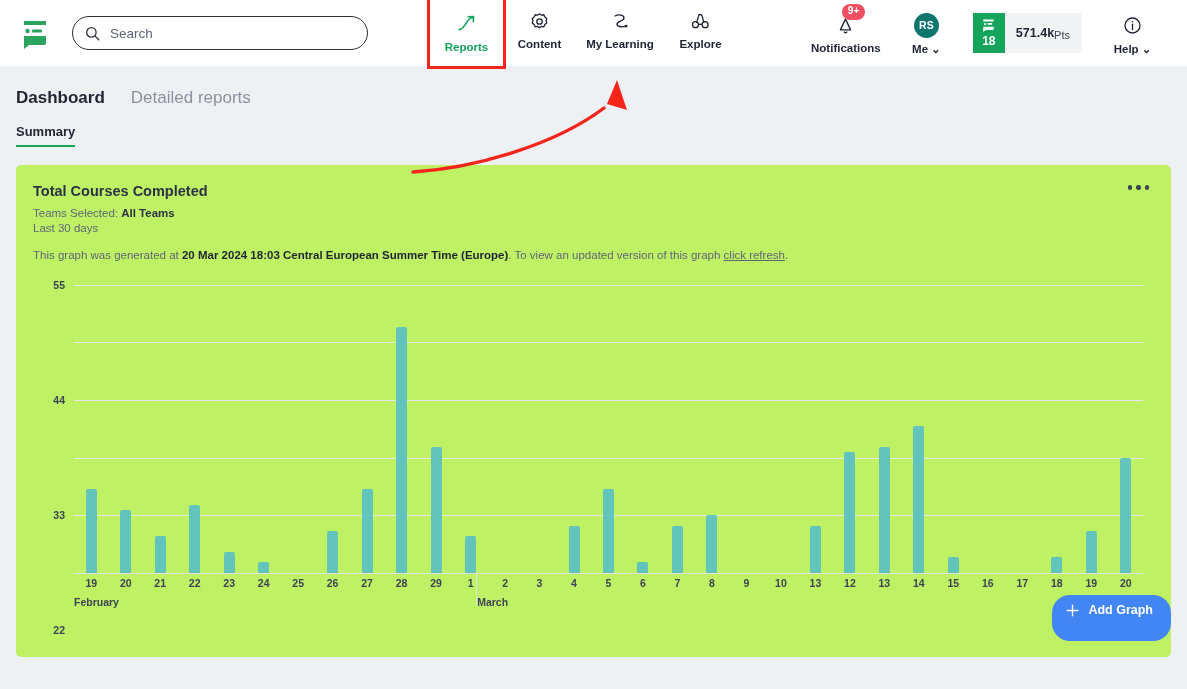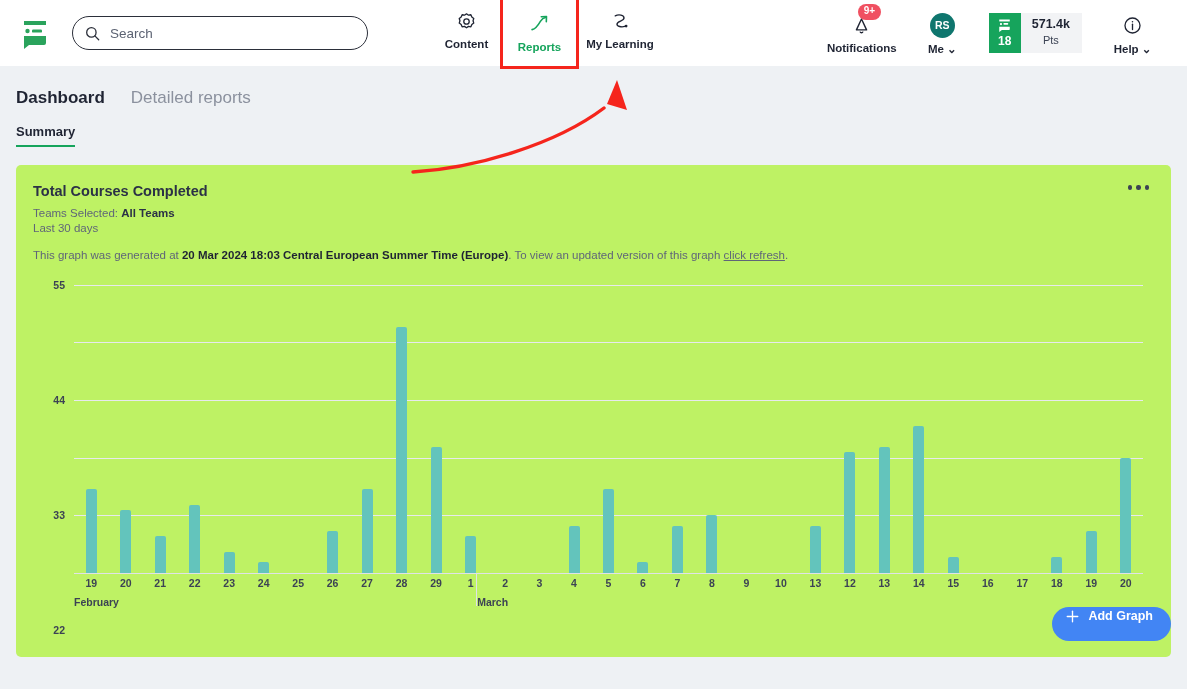--- a/index.html
+++ b/index.html
@@ -99,22 +99,22 @@
   .pts-left {
     width: 32px; background: #16a45c;
     display: flex; flex-direction: column;
     align-items: center; justify-content: center;
     color: #fff; gap: 1px;
   }
   .pts-num { font-size: 12px; font-weight: bold; }
   .pts-right {
     background: #f2f3f5;
     padding: 4px 12px 4px 11px;
-    display: flex; flex-direction: column;
-    align-items: center; justify-content: flex-start;
+    display: flex; flex-direction: row;
+    align-items: center; justify-content: flex-end;
   }
   .pts-val { font-size: 12.5px; font-weight: bold; color: #1f2433; }
   .pts-lbl { font-size: 11px; color: #3c4354; margin-top: 3px; }
   .chev { display: inline-block; margin-left: 3px; }
 
   
   .annot {
     position: absolute;
     left: 405px; top: 60px;
     width: 270px; height: 120px;
@@ -243,21 +243,21 @@
     left: -1px; top: -22px; width: 1px; height: 32px;
     background: #dfe2e8;
   }
 
   
   .addgraph {
     position: absolute;
     right: 16px; bottom: 16px;
     background: #4285f4; color: #fff;
     border: none; border-radius: 18px;
-    height: 34px; padding: 0 18px 16px 13px;
+    height: 46px; padding: 0 18px 16px 13px;
     display: flex; align-items: center; gap: 8px;
     font-family: "Liberation Sans", sans-serif;
     font-size: 12.5px; font-weight: bold;
     cursor: pointer;
   }
 </style>
 </head>
 <body>
 
 <div class="topbar">
@@ -277,50 +277,63 @@
         <circle cx="6.8" cy="6.8" r="5" fill="none" stroke="#2b2f3a" stroke-width="1.4"></circle>
         <line x1="10.5" y1="10.5" x2="14.6" y2="14.6" stroke="#2b2f3a" stroke-width="1.4" stroke-linecap="round"></line>
       </svg>
     </span>
     <input class="search-input" type="text" placeholder="Search" style="">
   </div>
 
   <div class="nav-center">
 
 
+    <div class="nav-item active highlight">
+      <span class="nav-icon">
+        <svg viewBox="0 0 24 24" width="21" height="21" fill="none" stroke="#16a45c" stroke-width="1.8" stroke-linecap="round" stroke-linejoin="round">
+          <path d="M3.5 19 C8 18 11 13 13 9.5 C14.5 7 16.5 5.5 19.5 4.8"></path>
+          <path d="M14 4.2 L20 4 L19.8 10"></path>
+        </svg>
+      </span>
+      <span class="nav-label">Reports</span>
+    </div>
+
     <div class="nav-item">
       <span class="nav-icon">
         <svg viewBox="0 0 24 24" width="21" height="21" fill="none" stroke="#1f2433" stroke-width="1.5" stroke-linejoin="round">
           <path d="M12 3.2 l2.3 1.6 2.7 -0.5 1.1 2.6 2.2 1.7 -0.8 2.6 0.8 2.6 -2.2 1.7 -1.1 2.6 -2.7 -0.5 -2.3 1.6 -2.3 -1.6 -2.7 0.5 -1.1 -2.6 -2.2 -1.7 0.8 -2.6 -0.8 -2.6 2.2 -1.7 1.1 -2.6 2.7 0.5 Z"></path>
           <circle cx="12" cy="12" r="3.1"></circle>
         </svg>
       </span>
       <span class="nav-label">Content</span>
     </div>
 
-    <div class="nav-item active highlight">
-      <span class="nav-icon">
-        <svg viewBox="0 0 24 24" width="21" height="21" fill="none" stroke="#16a45c" stroke-width="1.8" stroke-linecap="round" stroke-linejoin="round">
-          <path d="M3.5 19 C8 18 11 13 13 9.5 C14.5 7 16.5 5.5 19.5 4.8"></path>
-          <path d="M14 4.2 L20 4 L19.8 10"></path>
-        </svg>
-      </span>
-      <span class="nav-label">Reports</span>
-    </div>
-
     <div class="nav-item wide">
       <span class="nav-icon">
         <svg viewBox="0 0 24 24" width="21" height="21" fill="none" stroke="#1f2433" stroke-width="1.6" stroke-linecap="round">
           <path d="M6 5.5 C10 3.5 16 4.5 16 8 C16 11.5 8 11.5 8 15 C8 17.6 13 18.8 17 17.6"></path>
           <circle cx="18.4" cy="17.2" r="1.6" fill="#1f2433" stroke="none"></circle>
         </svg>
       </span>
       <span class="nav-label">My Learning</span>
     </div>
 
+    <div class="nav-item">
+      <span class="nav-icon">
+        <svg viewBox="0 0 24 24" width="22" height="21" fill="none" stroke="#1f2433" stroke-width="1.5" stroke-linejoin="round">
+          <path d="M9.2 6 a2 2 0 0 1 4 0"></path>
+          <path d="M9.2 6 L7 13.5"></path>
+            <path d="M13.2 6 L15.4 13.5"></path>
+          <circle cx="5.7" cy="15.6" r="3.4"></circle>
+          <circle cx="16.7" cy="15.6" r="3.4"></circle>
+          <line x1="9.1" y1="15.2" x2="13.3" y2="15.2"></line>
+        </svg>
+      </span>
+      <span class="nav-label">Explore</span>
+    </div>
   </div>
 
   <div class="nav-right">
 
     <div class="nav-item wide">
       <span class="nav-icon">
         <svg viewBox="0 0 24 24" width="21" height="21" fill="none" stroke="#1f2433" stroke-width="1.6" stroke-linejoin="round">
           <path d="M12 4.5 L6.2 17 h11.6 Z"></path>
           <path d="M10.3 19 a1.8 1.8 0 0 0 3.4 0"></path>
         </svg>

